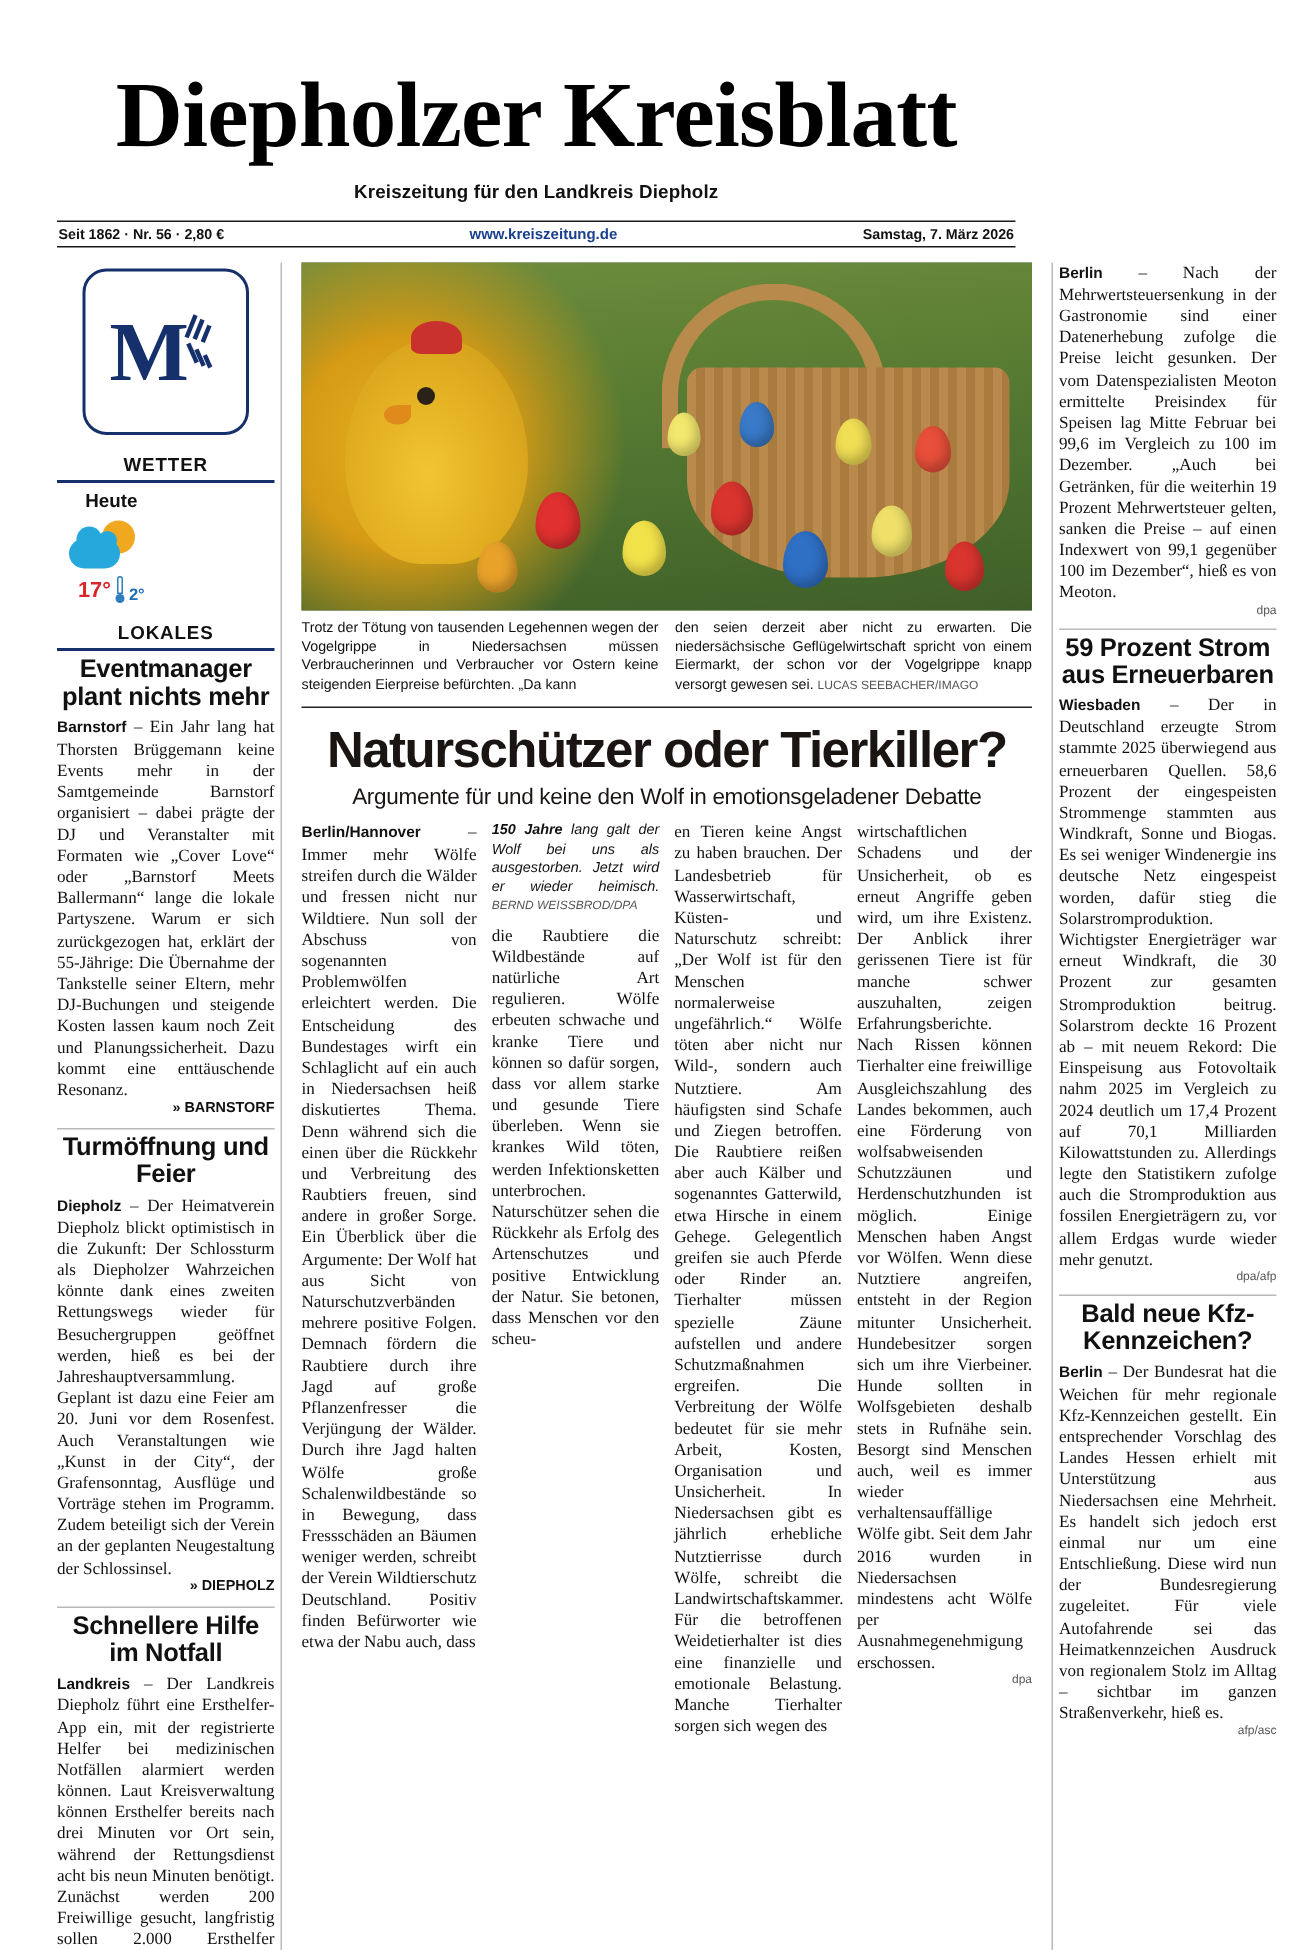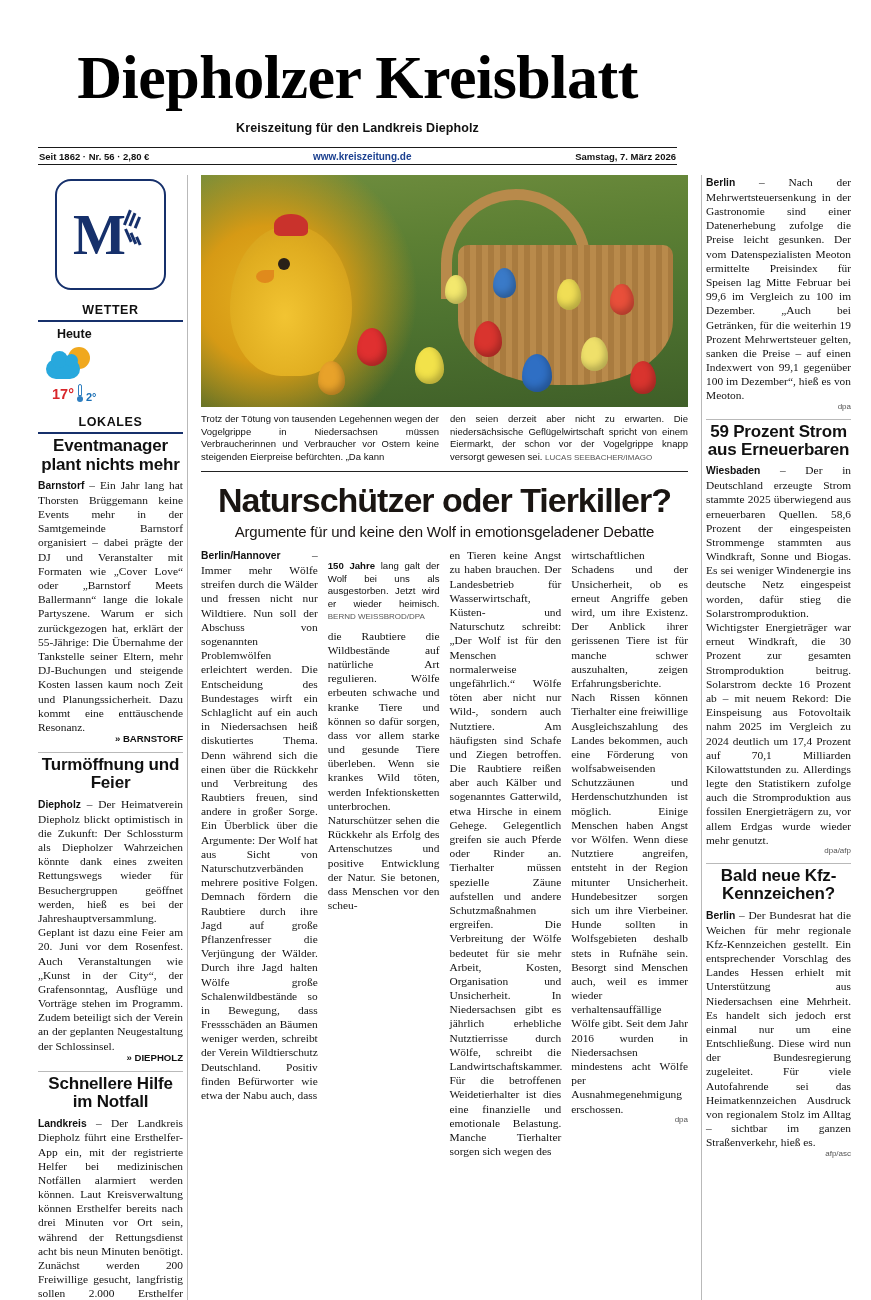--- a/index.html
+++ b/index.html
@@ -148,21 +148,21 @@
 
   .mid-cols { display: flex; margin-top: 8px; }
   .mc { width: 25%; padding: 0 5px; }
   .mc:first-child { padding-left: 0; }
   .mc:last-child { padding-right: 0; }
 
   .wolf-photo { width: 100%; height: 81px; display: block; }
   .photo-cap {
     font-family: "Liberation Sans", sans-serif;
     font-size: 9.6px; line-height: 1.3; text-align: justify;
-    margin-top: 12px; color: #111;
+    margin-top: 0; color: #111; font-style: italic;
   }
   .photo-cap b { font-weight: 700; }
 
   
   .easter-bg {
     width: 100%; height: 100%;
     background:
       radial-gradient(ellipse 60px 28px at 83% 78%, #cda05a 0%, rgba(205,160,90,0) 70%),
       radial-gradient(circle at 14% 52%, #e6b01f 0%, #d69a15 16%, rgba(214,154,21,0) 34%),
       linear-gradient(175deg, #6f8d3e 0%, #5d8034 30%, #4e7330 60%, #3f5f28 100%);

